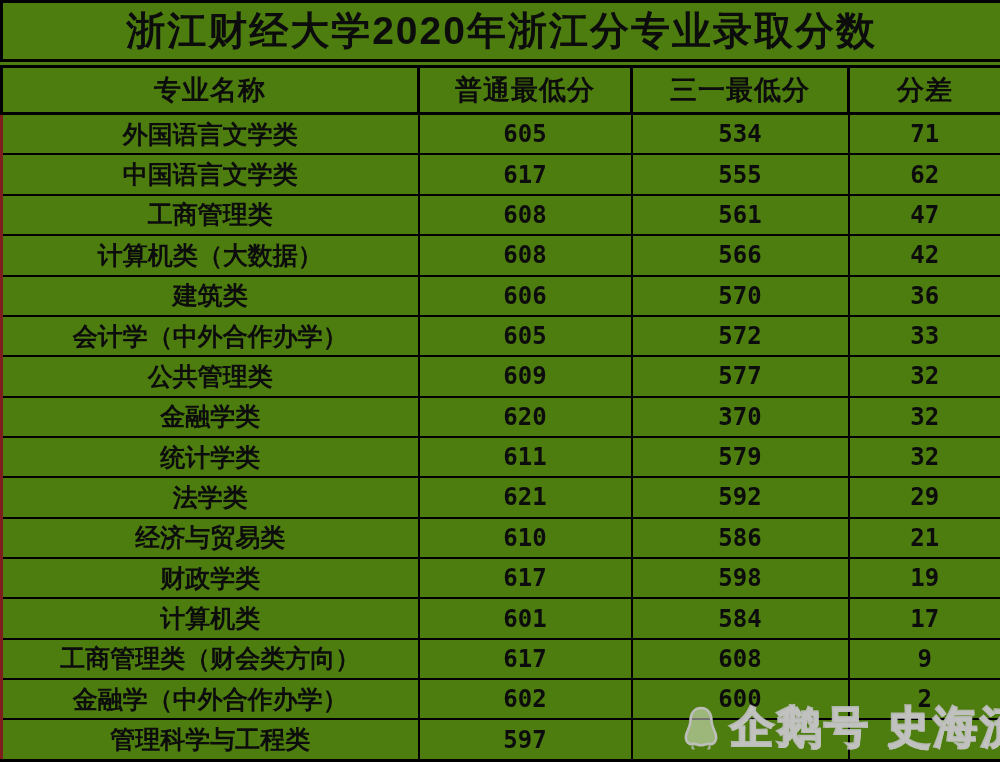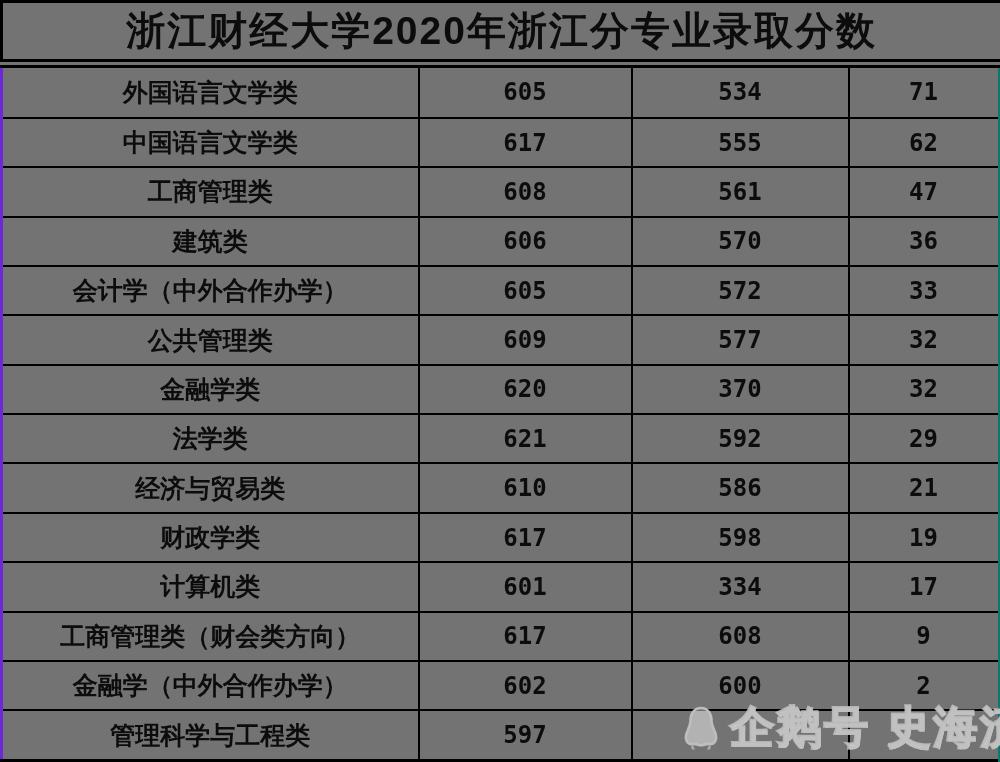--- a/index.html
+++ b/index.html
@@ -5,21 +5,21 @@
   * { margin: 0; padding: 0; box-sizing: border-box; }
   html, body {
     width: 1000px;
     background: #ffffff;
     font-family: "Liberation Sans", sans-serif;
   }
   #stage {
     position: relative;
     width: 1000px;
     height: 762px;
-    background: #737373;
+    background: #4d7c0f;
     overflow: hidden;
     text-decoration: underline;
   }
   table#score-table {
     position: absolute;
     left: 0; top: 0;
     width: 1000px;
     height: 762px;
     border-collapse: collapse;
     table-layout: fixed;
@@ -50,22 +50,22 @@
     border: 2px solid #000;
     font-size: 25px;
     font-weight: 600;
     height: 34px;
   }
   tbody td.num {
     font-family: "DejaVu Sans Mono", monospace;
     font-weight: 600;
     font-size: 24px;
   }
-  tbody td:first-child { border-left: 3px solid #6d28d9; }
-  tbody td:last-child  { border-right: 8px solid #0f766e; }
+  tbody td:first-child { border-left: 3px solid #7f1d1d; }
+  tbody td:last-child  { border-right: 3px solid #0f766e; }
   tbody tr:last-child td { border-bottom: 3px solid #000; }
 
   #watermark {
     position: absolute;
     left: 680px;
     top: 698px;
     display: flex;
     align-items: center;
     gap: 8px;
     pointer-events: none;
@@ -90,20 +90,26 @@
     <colgroup>
       <col style="width:417px">
       <col style="width:213px">
       <col style="width:217px">
       <col style="width:153px">
     </colgroup>
     <thead>
       <tr>
         <td class="title-cell" colspan="4">浙江财经大学2020年浙江分专业录取分数</td>
       </tr>
+      <tr>
+        <th>专业名称</th>
+        <th>普通最低分</th>
+        <th>三一最低分</th>
+        <th>分差</th>
+      </tr>
     </thead>
     <tbody>
         <tr>
           <td>外国语言文学类</td>
           <td class="num">605</td>
           <td class="num">534</td>
           <td class="num">71</td>
         </tr>
         <tr>
           <td>中国语言文学类</td>
@@ -111,20 +117,26 @@
           <td class="num">555</td>
           <td class="num">62</td>
         </tr>
         <tr>
           <td>工商管理类</td>
           <td class="num">608</td>
           <td class="num">561</td>
           <td class="num">47</td>
         </tr>
         <tr>
+          <td>计算机类（大数据）</td>
+          <td class="num">608</td>
+          <td class="num">566</td>
+          <td class="num">42</td>
+        </tr>
+        <tr>
           <td>建筑类</td>
           <td class="num">606</td>
           <td class="num">570</td>
           <td class="num">36</td>
         </tr>
         <tr>
           <td>会计学（中外合作办学）</td>
           <td class="num">605</td>
           <td class="num">572</td>
           <td class="num">33</td>
@@ -135,41 +147,47 @@
           <td class="num">577</td>
           <td class="num">32</td>
         </tr>
         <tr>
           <td>金融学类</td>
           <td class="num">620</td>
           <td class="num">370</td>
           <td class="num">32</td>
         </tr>
         <tr>
+          <td>统计学类</td>
+          <td class="num">611</td>
+          <td class="num">579</td>
+          <td class="num">32</td>
+        </tr>
+        <tr>
           <td>法学类</td>
           <td class="num">621</td>
           <td class="num">592</td>
           <td class="num">29</td>
         </tr>
         <tr>
           <td>经济与贸易类</td>
           <td class="num">610</td>
           <td class="num">586</td>
           <td class="num">21</td>
         </tr>
         <tr>
           <td>财政学类</td>
           <td class="num">617</td>
           <td class="num">598</td>
           <td class="num">19</td>
         </tr>
         <tr>
           <td>计算机类</td>
           <td class="num">601</td>
-          <td class="num">334</td>
+          <td class="num">584</td>
           <td class="num">17</td>
         </tr>
         <tr>
           <td>工商管理类（财会类方向）</td>
           <td class="num">617</td>
           <td class="num">608</td>
           <td class="num">9</td>
         </tr>
         <tr>
           <td>金融学（中外合作办学）</td>

